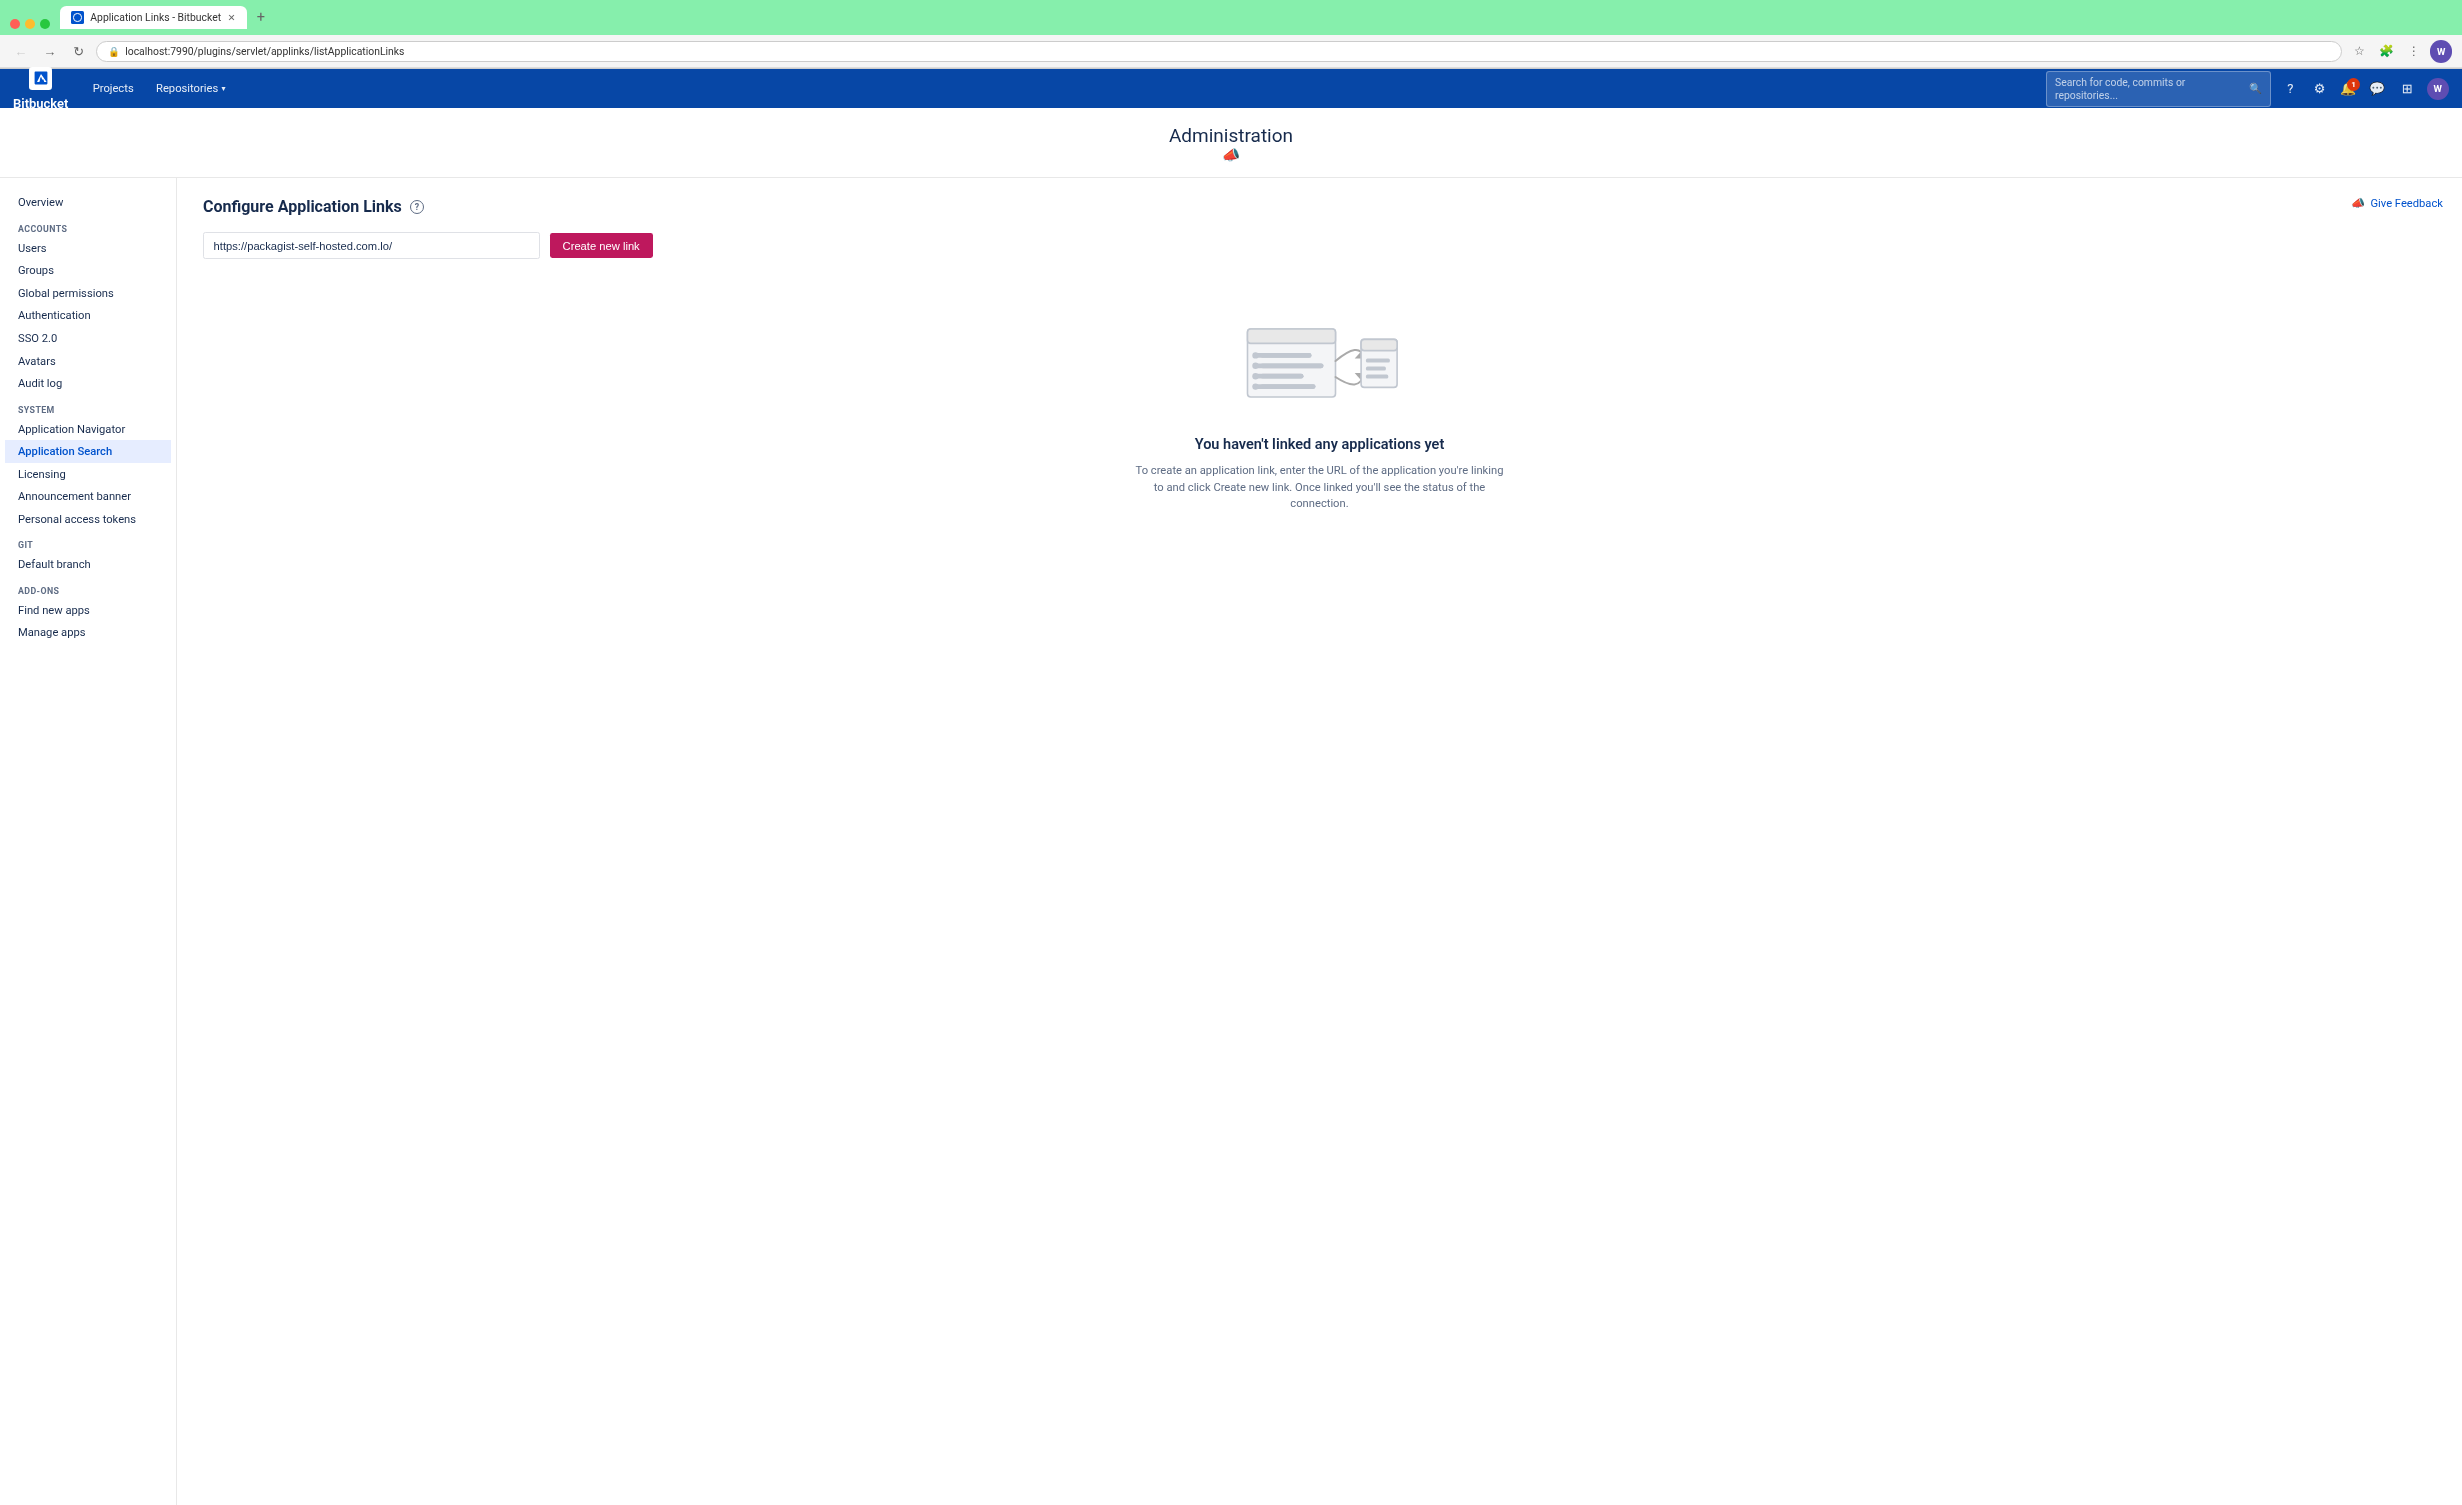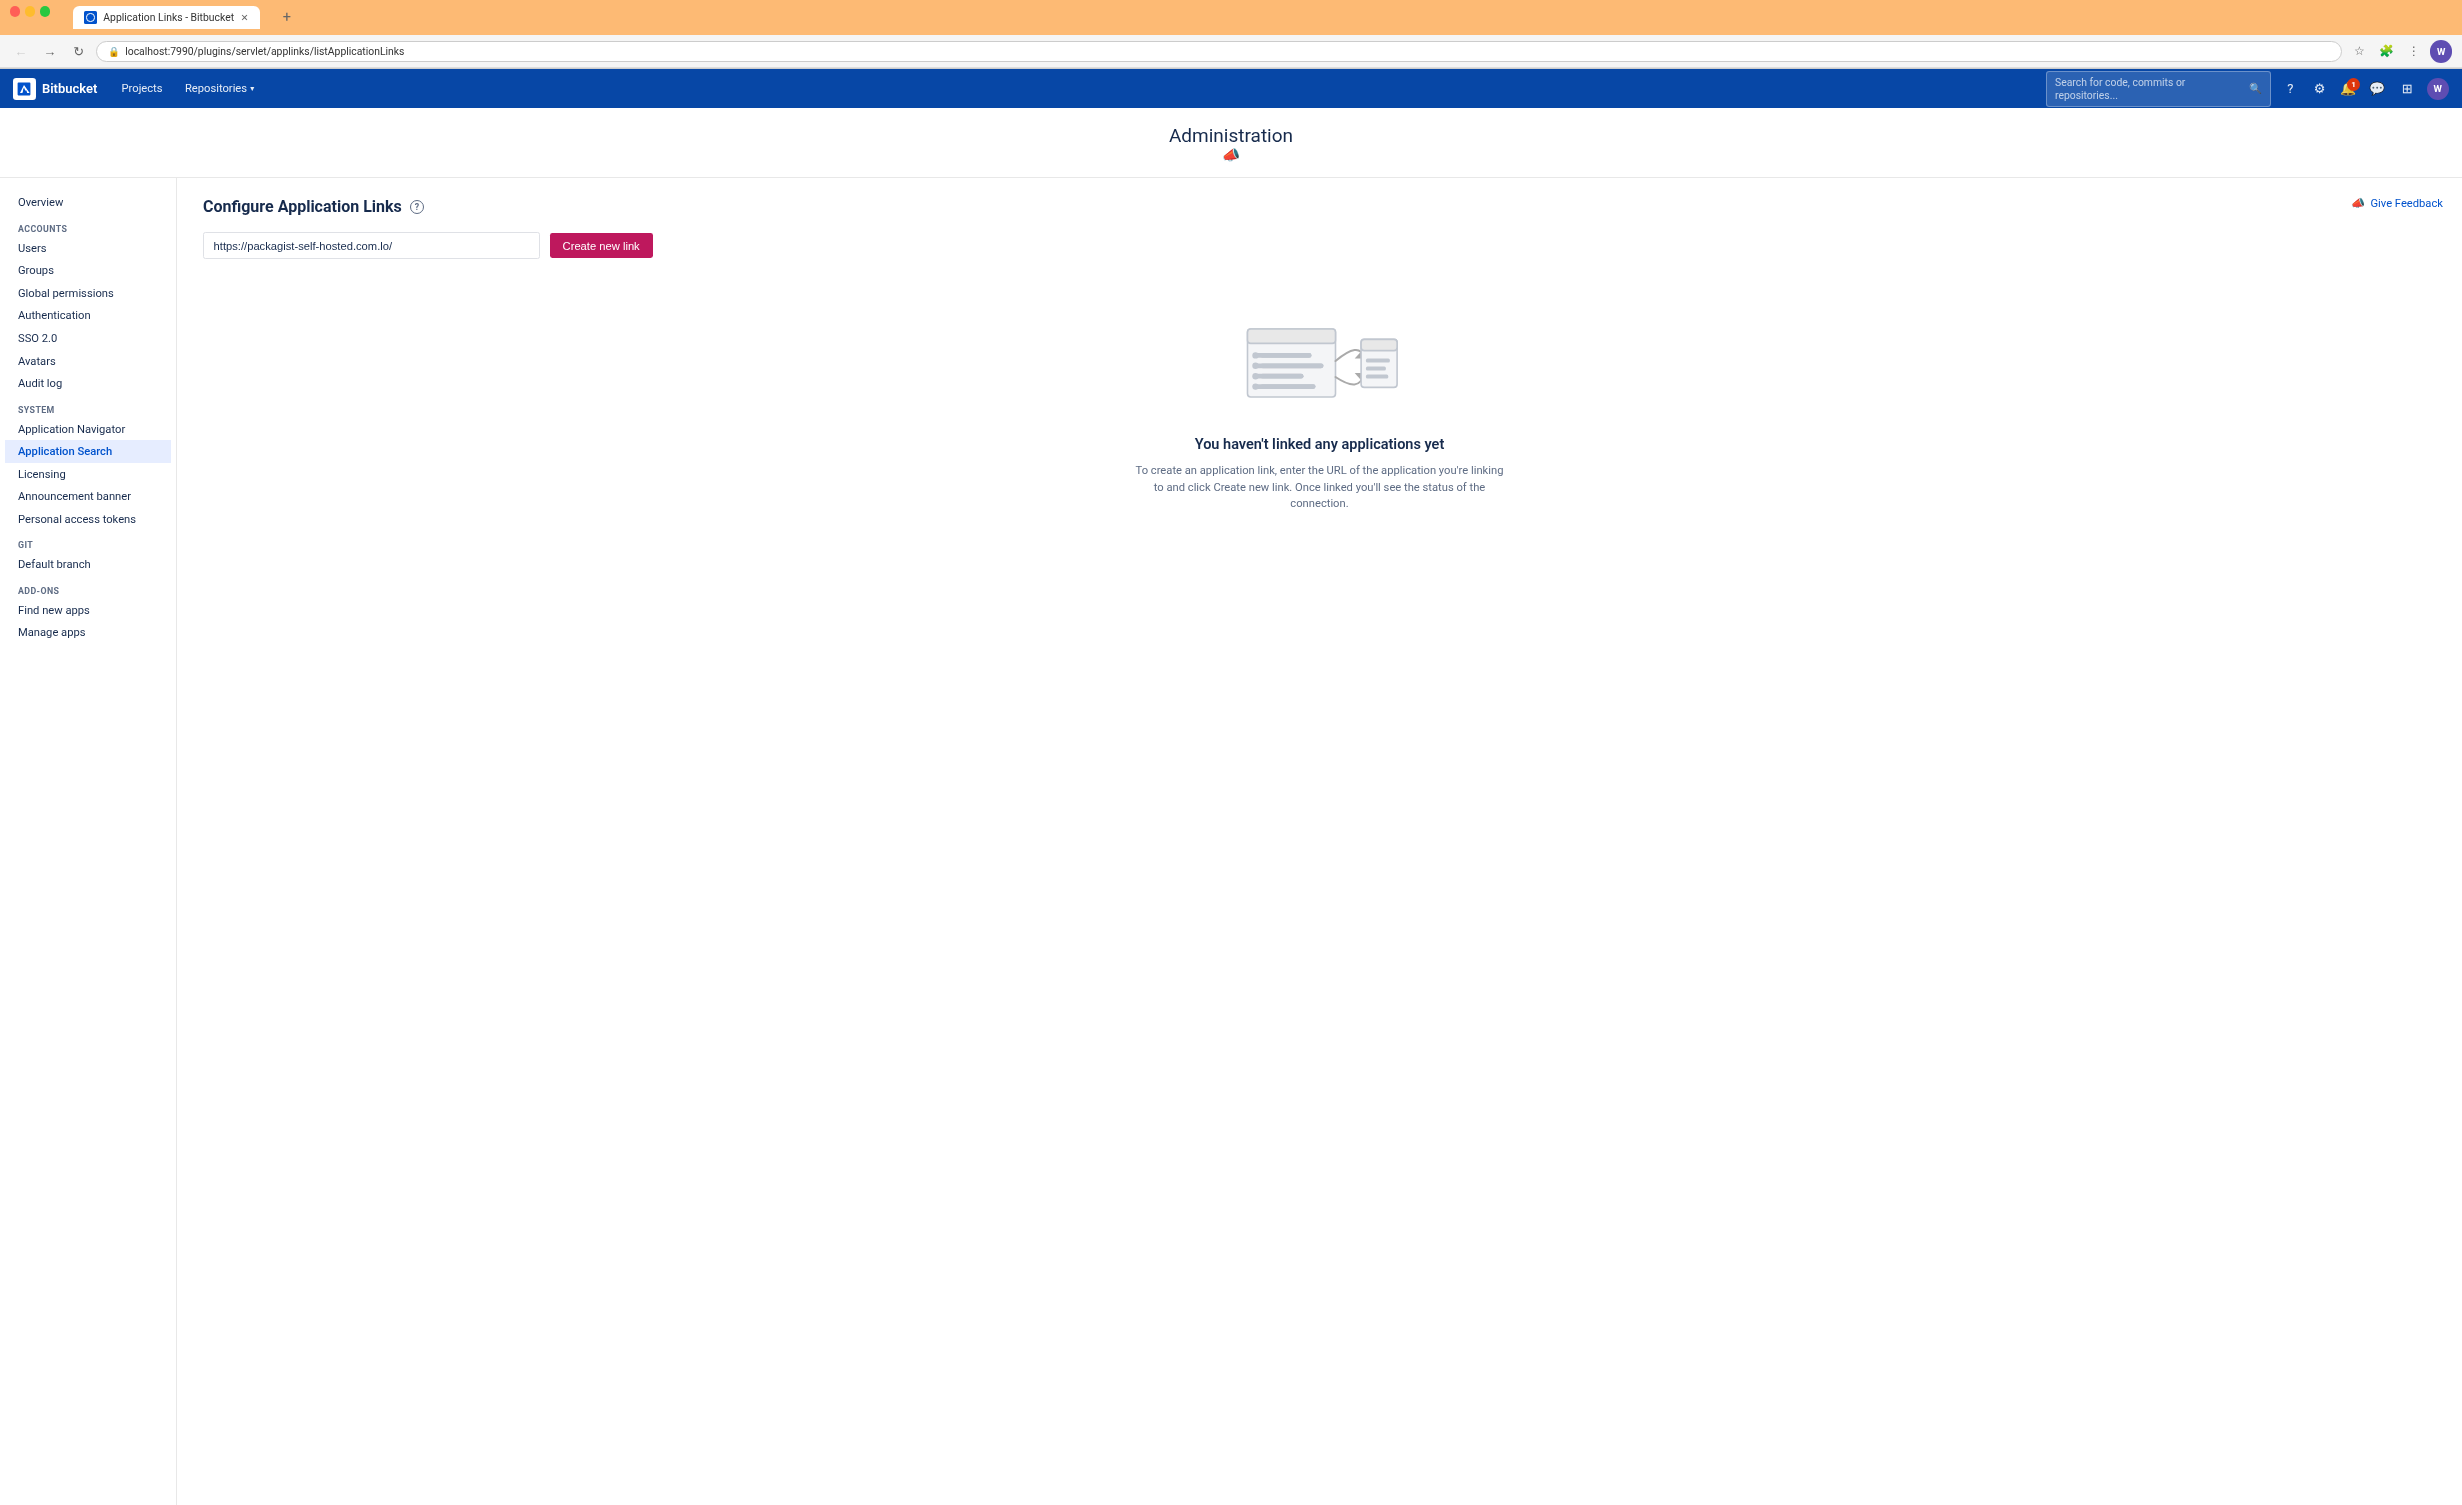--- a/index.html
+++ b/index.html
@@ -1,20 +1,20 @@
 <!DOCTYPE html>
 <html style="font-size:13px"><head>
   <meta charset="utf-8">
   <style>
     * { box-sizing: border-box; margin: 0; padding: 0; }
     body { font-family: -apple-system, BlinkMacSystemFont, 'Segoe UI', Roboto, sans-serif; background: #fff; font-size: 11.2px; color: #172b4d; }
 
     
     .browser-chrome { background: #f0f0f0; border-bottom: 0.8px solid #ccc; }
-    .browser-title-bar { display: flex; align-items: flex-start; padding: 6.4px 9.6px; gap: 16px; background: #fdba74; }
+    .browser-title-bar { display: flex; align-items: flex-end; padding: 6.4px 9.6px; gap: 3px; background: #86efac; }
     .browser-dots { display: flex; gap: 4.8px; }
     .browser-dot { width: 10.4px; height: 10.4px; border-radius: 50%; }
     .dot-red { background: #ff5f57; }
     .dot-yellow { background: #febc2e; }
     .dot-green { background: #28c840; }
     .browser-tab { display: flex; align-items: center; gap: 6.4px; background: #fff; padding: 4.8px 11.2px; border-radius: 6.4px 6.4px 0 0; font-size: 10.4px; color: #333; margin-left: 6.4px; }
     .browser-tab-icon { width: 13px; height: 13px; background: #0052cc; border-radius: 1.6px; display: flex; align-items: center; justify-content: center; }
     .browser-tab-icon::after { content: ''; display: block; width: 6.4px; height: 6.4px; border: 1.6px solid #fff; border-radius: 50%; }
     .tab-close { font-size: 9.6px; color: #666; cursor: pointer; }
     .new-tab-btn { width: 22.5px; height: 22.5px; display: flex; align-items: center; justify-content: center; font-size: 14.5px; color: #666; cursor: pointer; }
@@ -23,21 +23,21 @@
     .nav-btn { width: 22.5px; height: 22.5px; display: flex; align-items: center; justify-content: center; color: #666; font-size: 13px; cursor: pointer; border: none; background: none; border-radius: 3.2px; }
     .nav-btn.disabled { color: #ccc; cursor: default; }
     .url-bar { flex: 1; display: flex; align-items: center; background: #fff; border: 0.8px solid #ccc; border-radius: 16px; padding: 3.2px 11.2px; font-size: 10.4px; color: #333; }
     .url-lock { margin-right: 4.8px; color: #666; font-size: 9.6px; }
     .browser-nav-right { display: flex; gap: 4.8px; }
     .nav-icon-btn { width: 22.5px; height: 22.5px; display: flex; align-items: center; justify-content: center; color: #666; cursor: pointer; border: none; background: none; border-radius: 3.2px; font-size: 12px; }
     .user-avatar-nav { width: 22.5px; height: 22.5px; border-radius: 50%; background: #5e4db2; color: #fff; display: flex; align-items: center; justify-content: center; font-size: 9.6px; font-weight: bold; cursor: pointer; }
 
     
     .app-navbar { background: #0747a6; display: flex; align-items: center; padding: 0 13px; height: 39px; gap: 0; }
-    .app-logo { display: flex; align-items: center; gap: 6.4px; margin-right: 13px; text-decoration: none; }
+    .app-logo { display: flex; align-items: center; gap: 6.4px; margin-right: 13px; text-decoration: none; flex-direction: column; }
     .logo-icon { width: 22.5px; height: 22.5px; background: #fff; border-radius: 3.2px; display: flex; align-items: center; justify-content: center; }
     .logo-icon svg { width: 16px; height: 16px; }
     .app-logo-text { color: #fff; font-size: 13px; font-weight: 600; }
     .app-nav-links { display: flex; align-items: center; gap: 0; }
     .app-nav-link { color: rgba(255,255,255,0.9); padding: 0 11.2px; height: 21px; display: flex; align-items: center; font-size: 11.2px; cursor: pointer; text-decoration: none; }
     .app-nav-link .chevron { font-size: 8px; margin-left: 3.2px; }
     .app-nav-spacer { flex: 1; }
     .app-search-bar { display: flex; align-items: center; background: rgba(255,255,255,0.15); border: 0.8px solid rgba(255,255,255,0.3); border-radius: 3.2px; padding: 4px 8px; width: 225px; color: rgba(255,255,255,0.8); font-size: 10.4px; gap: 14px; cursor: text; }
     .search-placeholder { font-size: 10.4px; color: rgba(255,255,255,0.7); }
     .app-nav-icons { display: flex; align-items: center; gap: 3.2px; margin-left: 6.4px; }

